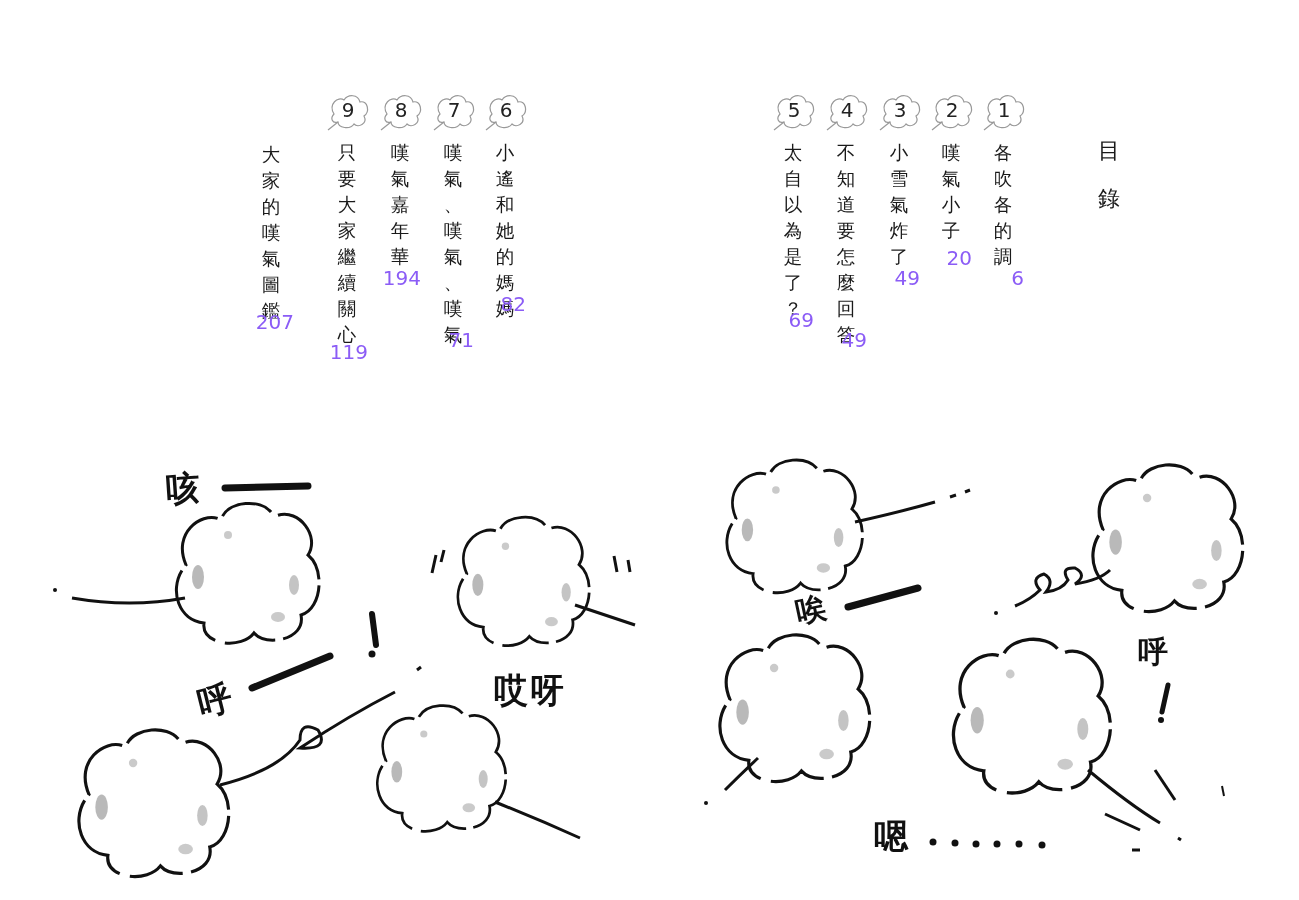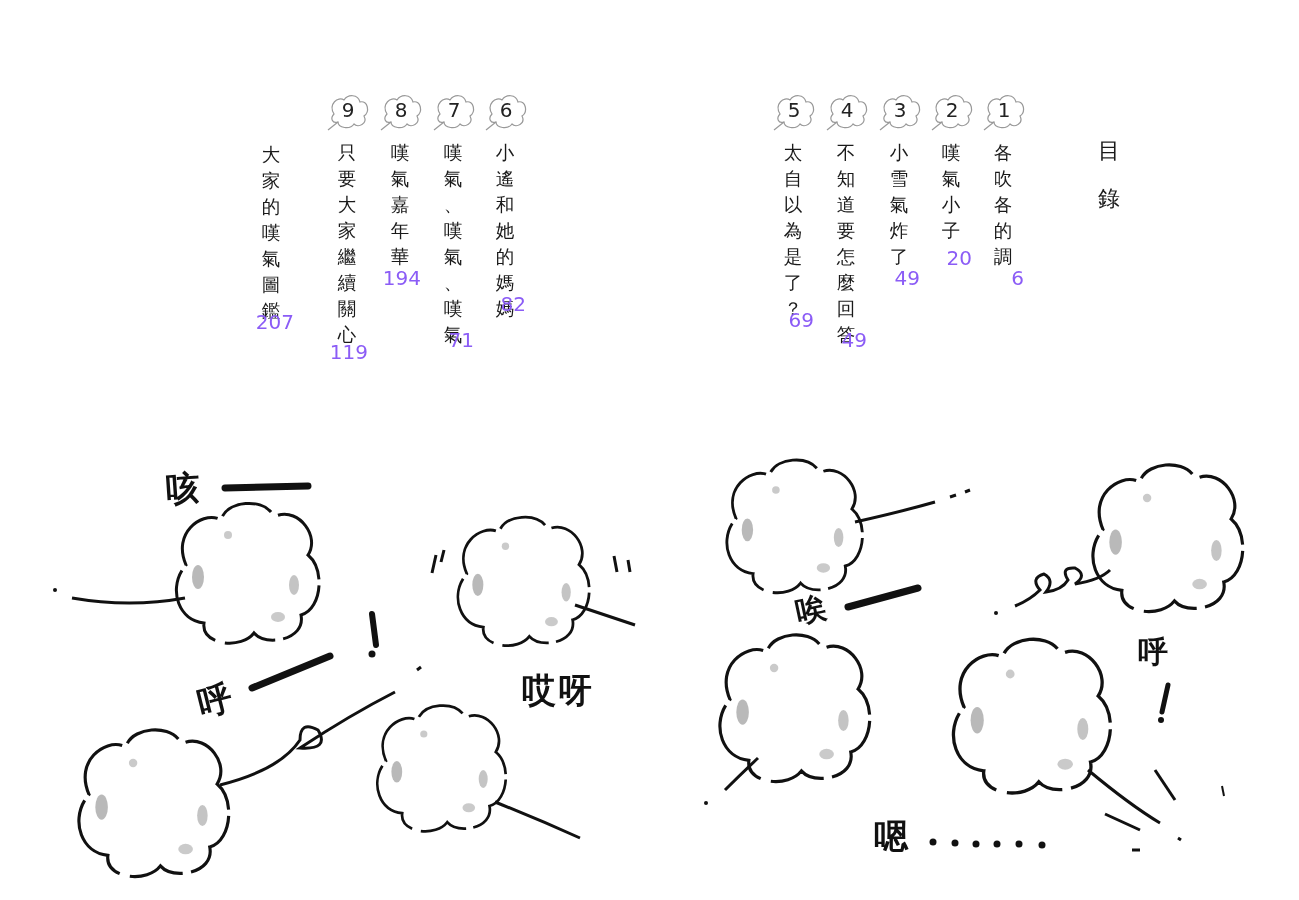--- a/index.html
+++ b/index.html
@@ -297,18 +297,18 @@
           <circle cx="1042" cy="845" r="3.5"></circle>
       </g>
       <path d="M 1168 685 L 1162 712" stroke="#111" stroke-width="5" stroke-linecap="round"></path>
       <circle cx="1161" cy="720" r="3" fill="#111"></circle>
       <path d="M 1222 786 L 1224 796" stroke="#111" stroke-width="2"></path>
     </g>
   </svg>
 
   <div class="sfx" style="left:166px; top:466px; transform:rotate(-4deg);">咳</div>
   <div class="sfx" style="left:198px; top:678px; transform:rotate(-14deg);">呼</div>
-  <div class="sfx" style="left:490px; top:668px; letter-spacing:2px;padding-left:32px;">哎呀</div>
+  <div class="sfx" style="left:462px; top:668px; letter-spacing:2px;padding-left:32px;">哎呀</div>
   <div class="sfx" style="left:796px; top:590px; transform:rotate(-12deg); font-size:30px;">唉</div>
   <div class="sfx" style="left:1138px; top:632px; font-size:30px;">呼</div>
   <div class="sfx" style="left:874px; top:814px; font-size:34px;">嗯</div>
 
 </div>
 
 </body></html>

